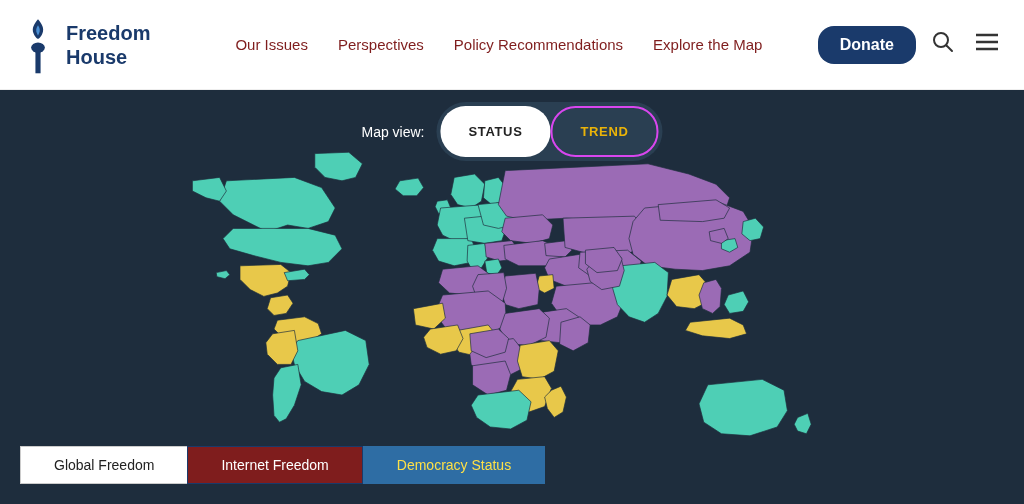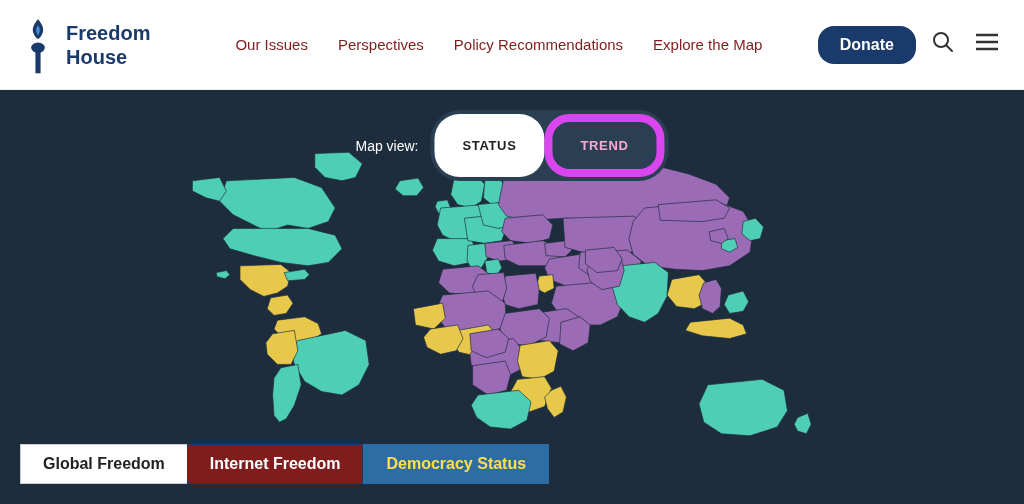--- a/index.html
+++ b/index.html
@@ -76,21 +76,21 @@
       position: relative;
       width: 1024px;
       height: 414px;
       background: #1e2d3d;
       overflow: hidden;
     }
 
     
     .map-toggle {
       position: absolute;
-      top: 20px;
+      top: 12px;
       left: 50%;
       transform: translateX(-50%);
       display: flex;
       align-items: center;
       gap: 12px;
       z-index: 5;
     }
     .map-view-label {
       color: #fff;
       font-size: 14px;
@@ -110,37 +110,37 @@
       font-weight: 700;
       cursor: pointer;
       letter-spacing: 0.05em;
     }
     .toggle-btn.active {
       background: #fff;
       color: #222;
     }
     .toggle-btn.inactive {
       background: transparent;
-      color: #f9a8d4;
-      border: 8px solid #d946ef;
+      color: #eab308;
+      border: 2px solid #d946ef;
     }
 
     
     .bottom-tabs {
       position: absolute;
       bottom: 20px;
       left: 20px;
       display: flex;
       gap: 0;
       z-index: 5;
     }
     .tab-btn {
-      padding: 10px 22px;
-      font-size: 16px;
-      font-weight: 700;
+      padding: 10px 33px;
+      font-size: 14px;
+      font-weight: 400;
       border: 1px solid #ccc;
       cursor: pointer;
     }
     .tab-btn.tab-white {
       background: #fff;
       color: #222;
       border-right: none;
     }
     .tab-btn.tab-blue {
       background: #7f1d1d;

